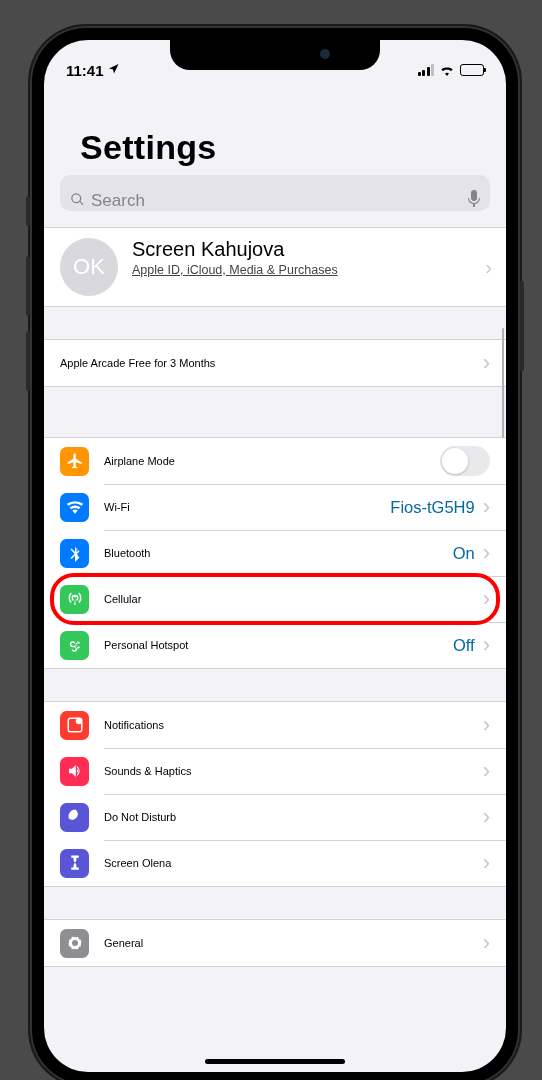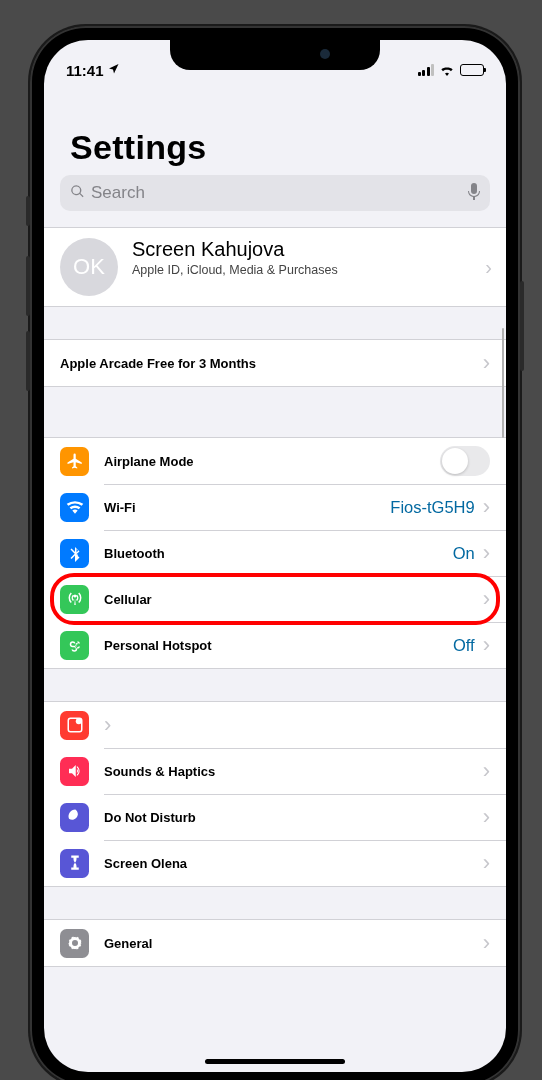--- a/index.html
+++ b/index.html
@@ -47,59 +47,59 @@
     .sig-bars span:nth-child(1){height:4px} .sig-bars span:nth-child(2){height:6px}
     .sig-bars span:nth-child(3){height:9px} .sig-bars span:nth-child(4){height:12px; background:#c0c0c0;}
     
     .wifi-ico svg { width:16px; height:12px; }
     .batt { width:24px; height:12px; border:1px solid #000; border-radius:3px; position:relative; }
     .batt::after{content:'';position:absolute;right:-3px;top:3px;width:2px;height:4px;background:#000;border-radius:0 1px 1px 0;}
     .batt-fill{height:100%; width:60%; background:#000; border-radius:1.5px;}
     
     .content { position: absolute; top: 48px; left: 0; right: 0; bottom: 0; overflow: hidden; }
     
-    .title-large { font-size: 34px; font-weight: 700; color: #000; padding: 40px 26px 8px; letter-spacing: 0.3px; }
+    .title-large { font-size: 34px; font-weight: 700; color: #000; padding: 40px 36px 8px; letter-spacing: 0.3px; }
     
     .search-box {
       margin: 0 16px 16px; background: #e3e3e8; border-radius: 10px; height: 36px;
-      display: flex; align-items: center; padding: 0 10px; gap: 6px;
+      display: flex; align-items: flex-end; padding: 0 10px; gap: 6px;
     }
     .search-box .mag { color:#848489; }
     .search-box .ph { flex:1; color:#848489; font-size:17px; }
     .search-box .mic { color:#848489; }
     
     .group { background: #fff; border-top: 0.5px solid #d1d1d6; border-bottom: 0.5px solid #d1d1d6; }
     .group + .group-gap { height: 32px; }
     
     .profile-row {
       display: flex; padding: 10px 16px; gap: 14px; position: relative;
     }
     .avatar {
       width: 58px; height: 58px; border-radius: 50%; background: #d8d8dd;
       display:flex;align-items:center;justify-content:center; color:#fff; font-size:22px;
     }
     .profile-text .name { font-size: 20px; color:#000; }
-    .profile-text .sub { font-size: 12.5px; color:#444; margin-top:2px; }
+    .profile-text .sub { font-size: 12.5px; color:#444; margin-top:2px;text-decoration:underline; }
     .chev { position:absolute; right:14px; top:50%; transform:translateY(-50%); color:#c7c7cc; font-size:20px; font-weight:300; }
     
     .scroll-indicator {
       position:absolute; right:2px; top:240px; width:2.5px; height:110px; background:#b0b0b0; border-radius:2px;
     }
     
     .row {
       display:flex; align-items:center; height:46px; padding:0 16px; position:relative; background:#fff;
     }
     .row + .row::before {
       content:''; position:absolute; top:0; left:60px; right:0; height:0.5px; background:#d1d1d6;
     }
     .icon-box {
       width:29px; height:29px; border-radius:6.5px; display:flex; align-items:center; justify-content:center;
       margin-right:15px; flex-shrink:0;
     }
-    .row-label { flex:1; font-size:13px; color:#000;font-weight:bold; }
+    .row-label { flex:1; font-size:11px; color:#000; }
     .row-detail { font-size:16.5px; color:#0369a1; margin-right:8px; }
     .row .chev-r { color:#c7c7cc; font-size:22px; font-weight:300; line-height:1; }
     
     .toggle {
       width:50px; height:30px; background:#e9e9eb; border-radius:15px; position:relative;
     }
     .toggle::after {
       content:''; position:absolute; width:26px; height:26px; background:#fff; border-radius:50%;
       top:2px; left:2px; box-shadow:0 1px 3px rgba(0,0,0,0.2);
     }
@@ -257,20 +257,21 @@
       <div class="group-gap"></div>
 
       <div class="group">
         <div class="row">
           <div class="icon-box bg-red">
             <svg class="ico" viewBox="0 0 24 24">
                 <rect x="3" y="3" width="18" height="18" rx="3" fill="none" stroke="#fff" stroke-width="2"></rect>
                 <circle cx="17" cy="7" r="4" fill="#fff"></circle>
               </svg>
           </div>
+          <span class="row-label">Notifications</span>
           <span class="chev-r">›</span>
         </div>
         <div class="row">
           <div class="icon-box bg-pink">
             <svg class="ico" viewBox="0 0 24 24">
                 <path d="M4 9v6h4l5 5V4L8 9H4zm12 3a3 3 0 00-1.5-2.6v5.2A3 3 0 0016 12zm-1.5-6.7v2a6 6 0 010 9.4v2a8 8 0 000-13.4z"></path>
               </svg>
           </div>
           <span class="row-label">Sounds &amp; Haptics</span>
           <span class="chev-r">›</span>

